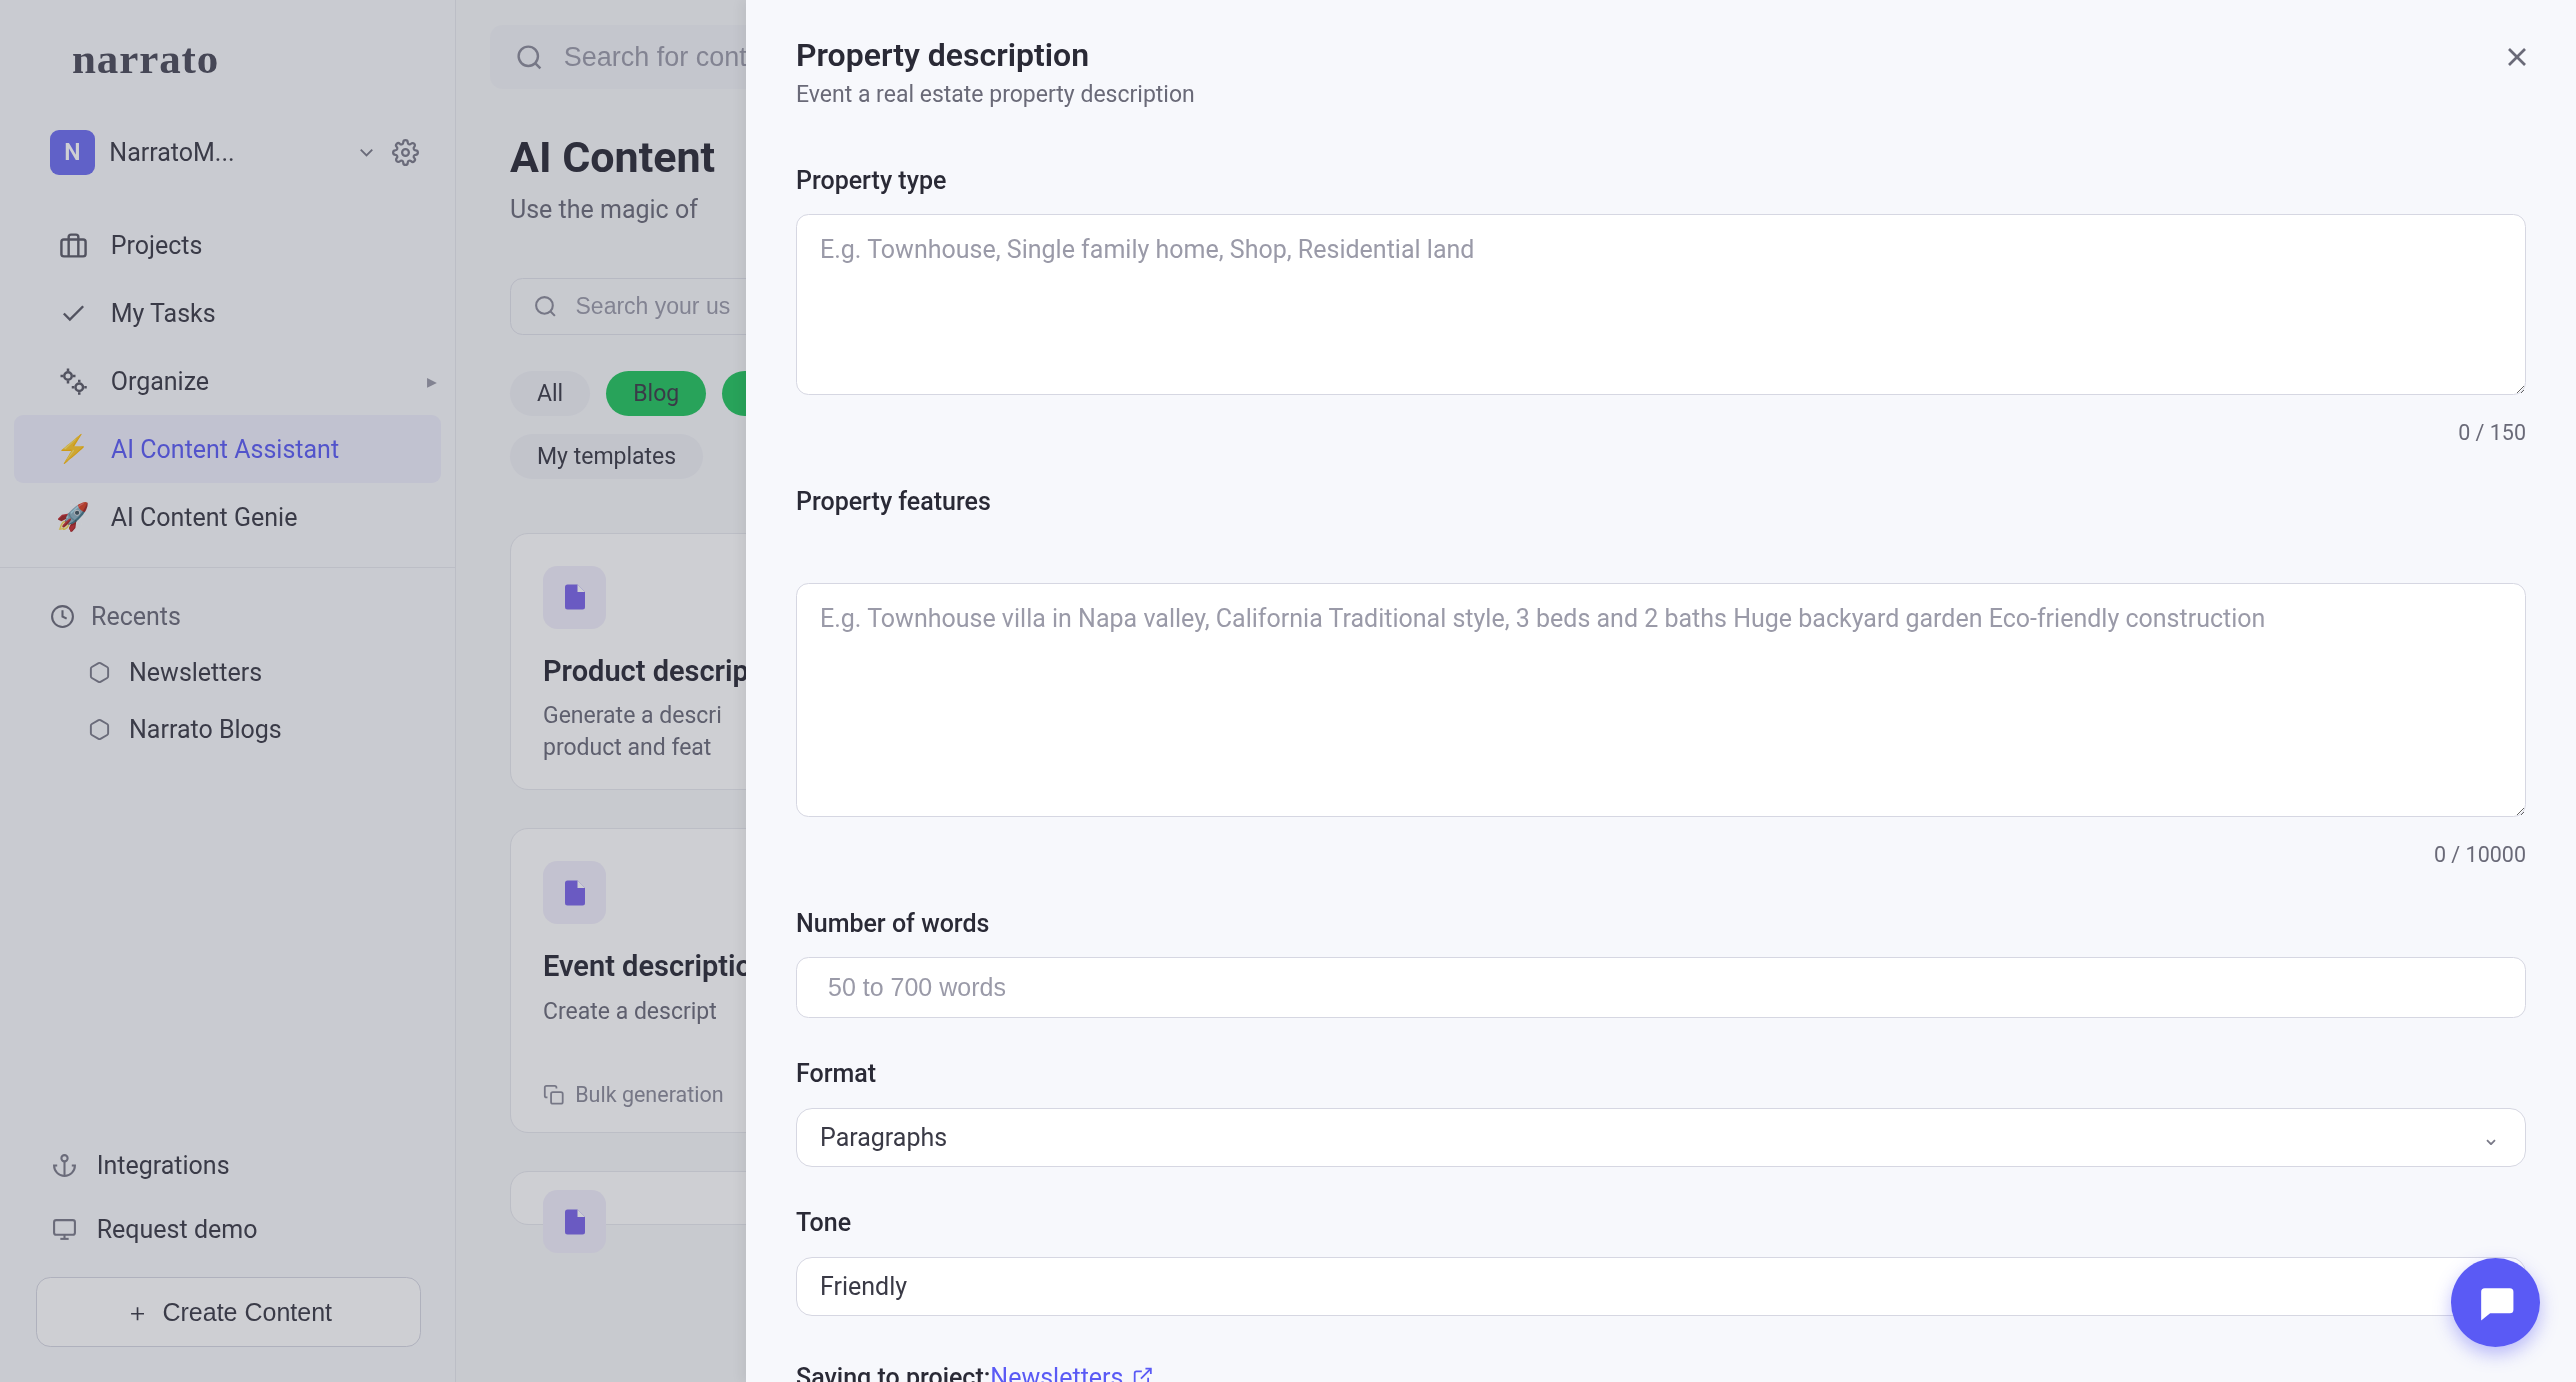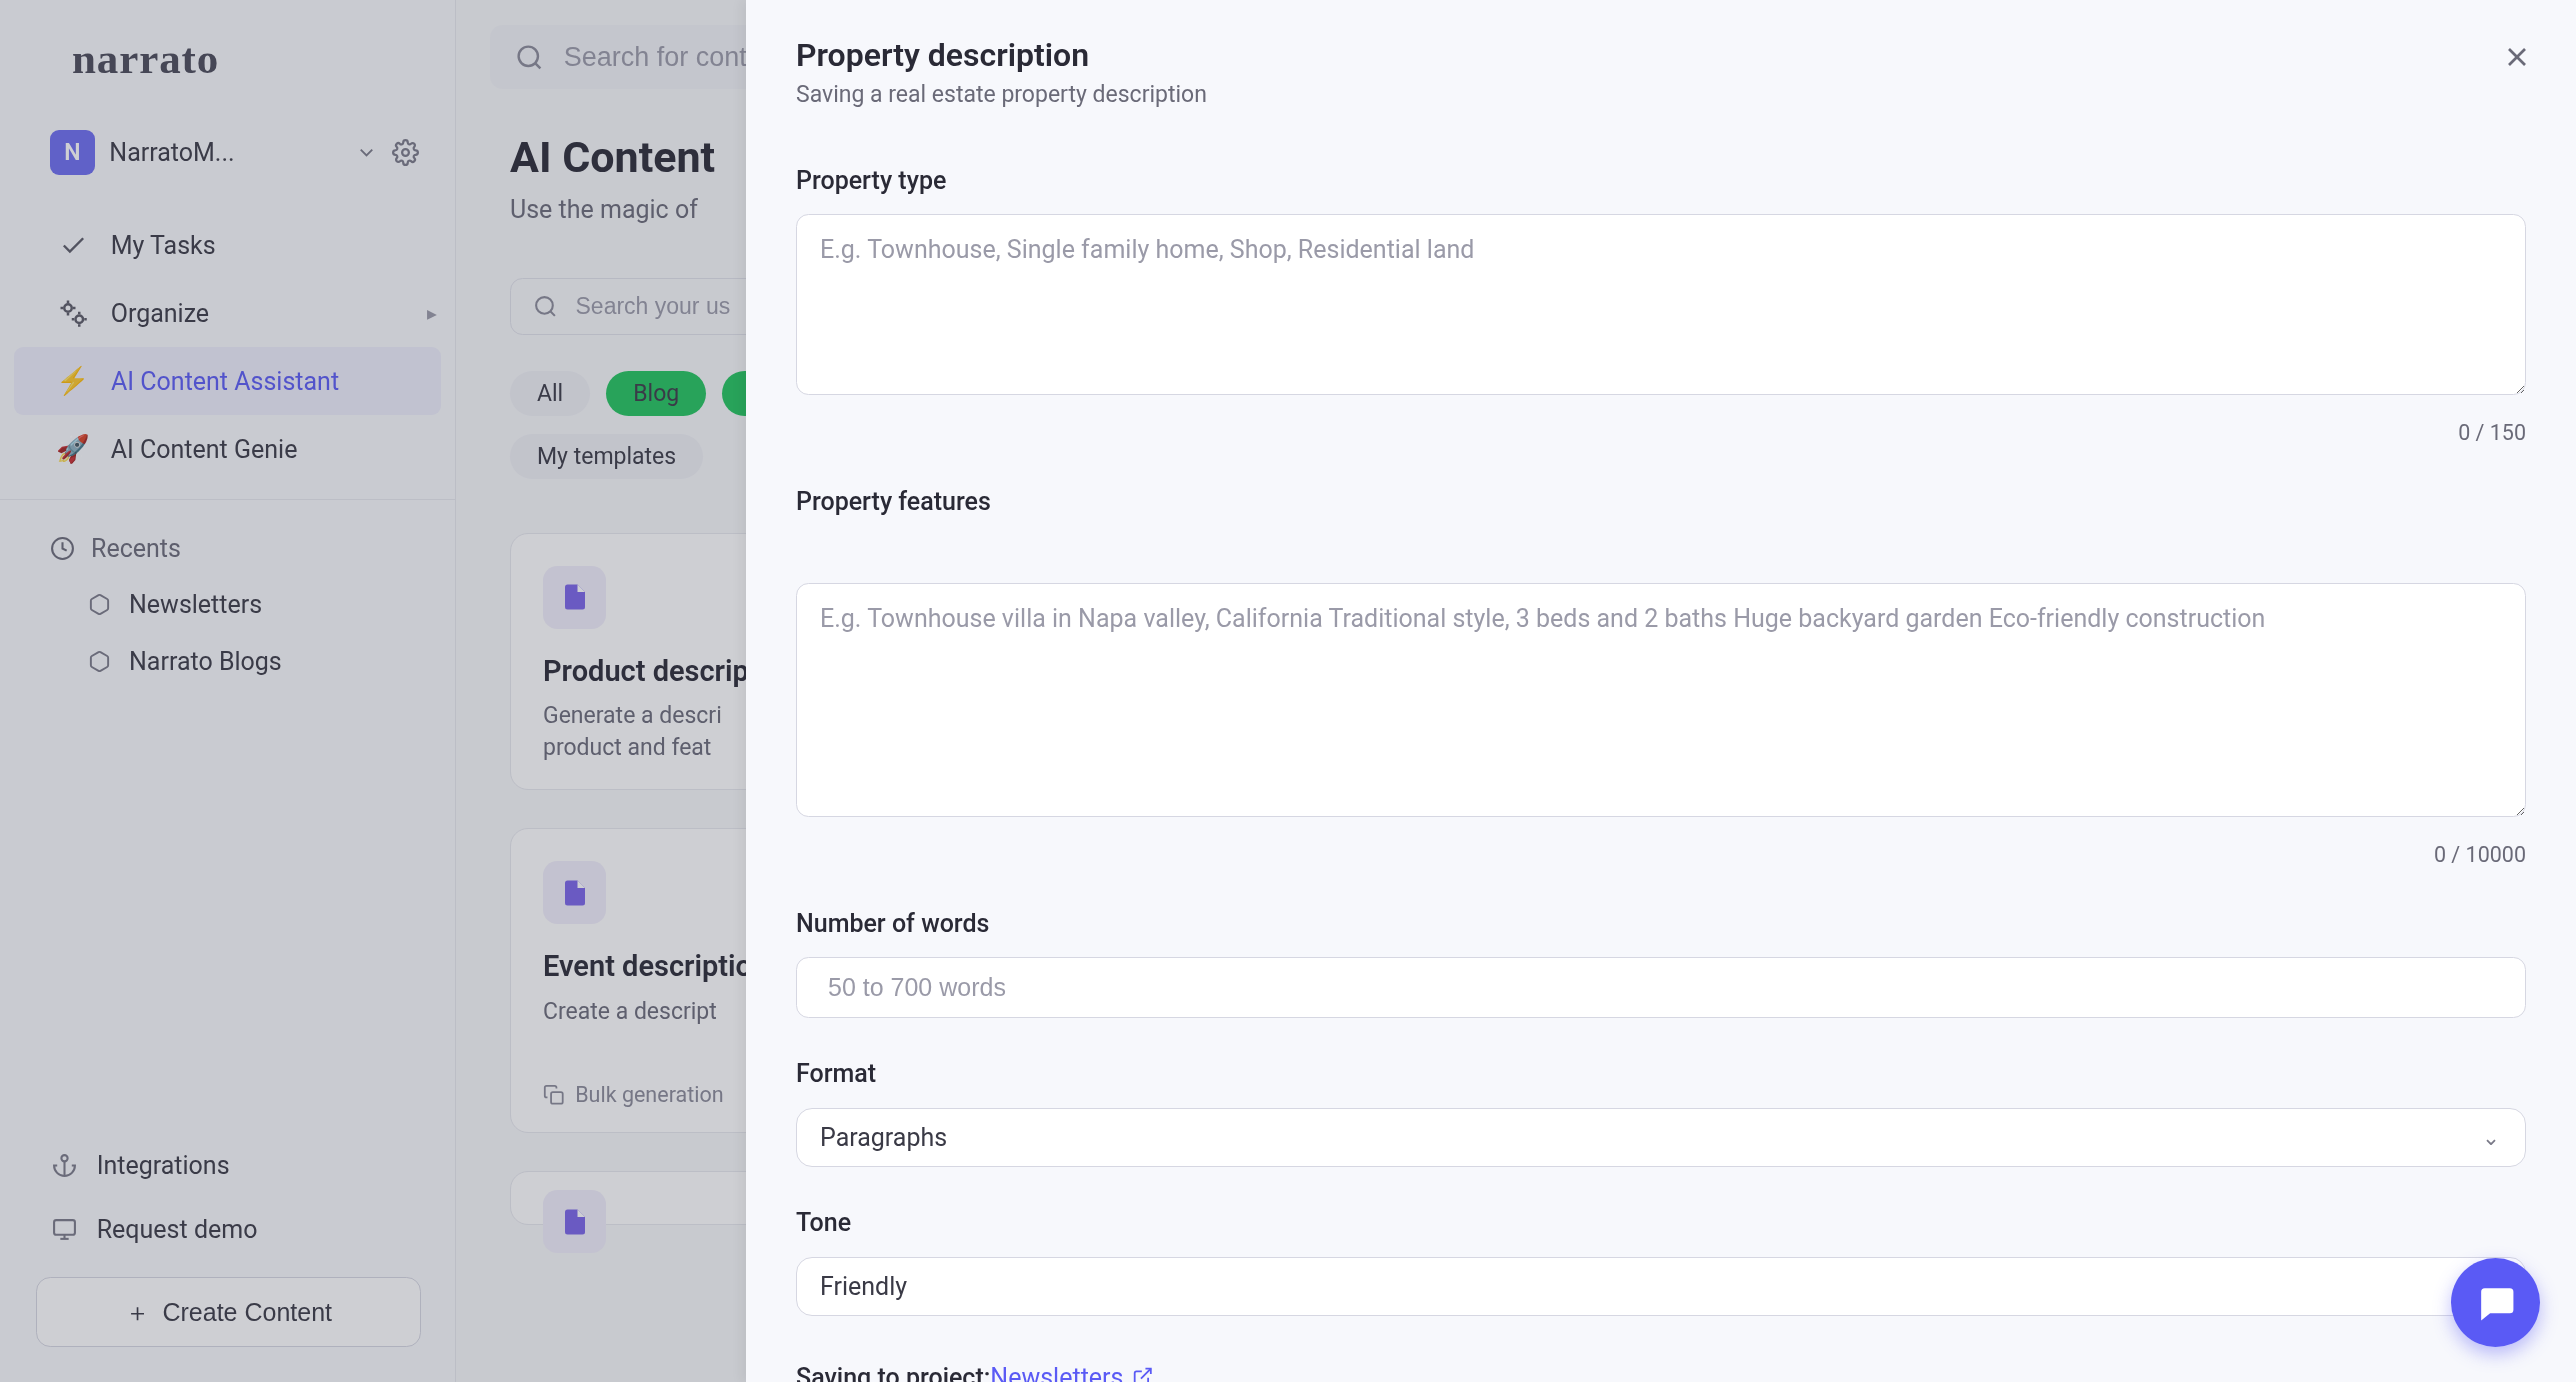--- a/index.html
+++ b/index.html
@@ -108,20 +108,29 @@
           <circle cx="12" cy="12" r="3"></circle>
           <path d="M19.4 15a1.7 1.7 0 0 0 .34 1.87l.06.06a2 2 0 1 1-2.83 2.83l-.06-.06A1.7 1.7 0 0 0 15 19.4a1.7 1.7 0 0 0-1 1.55V21a2 2 0 0 1-4 0v-.09A1.7 1.7 0 0 0 9 19.4a1.7 1.7 0 0 0-1.87.34l-.06.06a2 2 0 1 1-2.83-2.83l.06-.06A1.7 1.7 0 0 0 4.6 15a1.7 1.7 0 0 0-1.55-1H3a2 2 0 0 1 0-4h.09A1.7 1.7 0 0 0 4.6 9a1.7 1.7 0 0 0-.34-1.87l-.06-.06A2 2 0 1 1 7.03 4.24l.06.06A1.7 1.7 0 0 0 9 4.6a1.7 1.7 0 0 0 1-1.55V3a2 2 0 0 1 4 0v.09c0 .67.39 1.27 1 1.51a1.7 1.7 0 0 0 1.87-.34l.06-.06a2 2 0 1 1 2.83 2.83l-.06.06A1.7 1.7 0 0 0 19.4 9c.24.61.84 1 1.51 1H21a2 2 0 0 1 0 4h-.09a1.7 1.7 0 0 0-1.51 1z"></path>
         </svg>
     </span>
   </div>
 
   <nav class="nav">
     <div class="nav-item">
       <span class="icn">
         <svg width="29" height="29" viewBox="0 0 24 24" fill="none" stroke="currentColor" stroke-width="2">
+            <rect x="2" y="7" width="20" height="14" rx="2"></rect>
+            <path d="M16 21V5a2 2 0 0 0-2-2h-4a2 2 0 0 0-2 2v16"></path>
+          </svg>
+      </span>
+      <span>Projects</span>
+    </div>
+    <div class="nav-item">
+      <span class="icn">
+        <svg width="29" height="29" viewBox="0 0 24 24" fill="none" stroke="currentColor" stroke-width="2">
             <polyline points="20 6 9 17 4 12"></polyline>
           </svg>
       </span>
       <span>My Tasks</span>
     </div>
     <div class="nav-item">
       <span class="icn">
         <svg width="30" height="30" viewBox="0 0 24 24" fill="none" stroke="currentColor" stroke-width="2">
             <circle cx="8" cy="8" r="3"></circle>
             <circle cx="17" cy="17" r="3"></circle>
@@ -275,21 +284,21 @@
       </svg>
   </span>
   <input type="text" placeholder="Search for content" style="">
 </div>
 
 <div class="overlay"></div>
 
 <section class="panel">
   <div class="panel-head">
     <div class="panel-title">Property description</div>
-    <div class="panel-sub">Saving a real estate property description</div>
+    <div class="panel-sub">Event a real estate property description</div>
     <span class="panel-close">
       <svg width="32" height="32" viewBox="0 0 24 24" fill="none" stroke="currentColor" stroke-width="2">
           <line x1="18" y1="6" x2="6" y2="18"></line>
           <line x1="6" y1="6" x2="18" y2="18"></line>
         </svg>
     </span>
   </div>
 
   <div class="panel-body">
     <div class="field-label">Property type</div>

